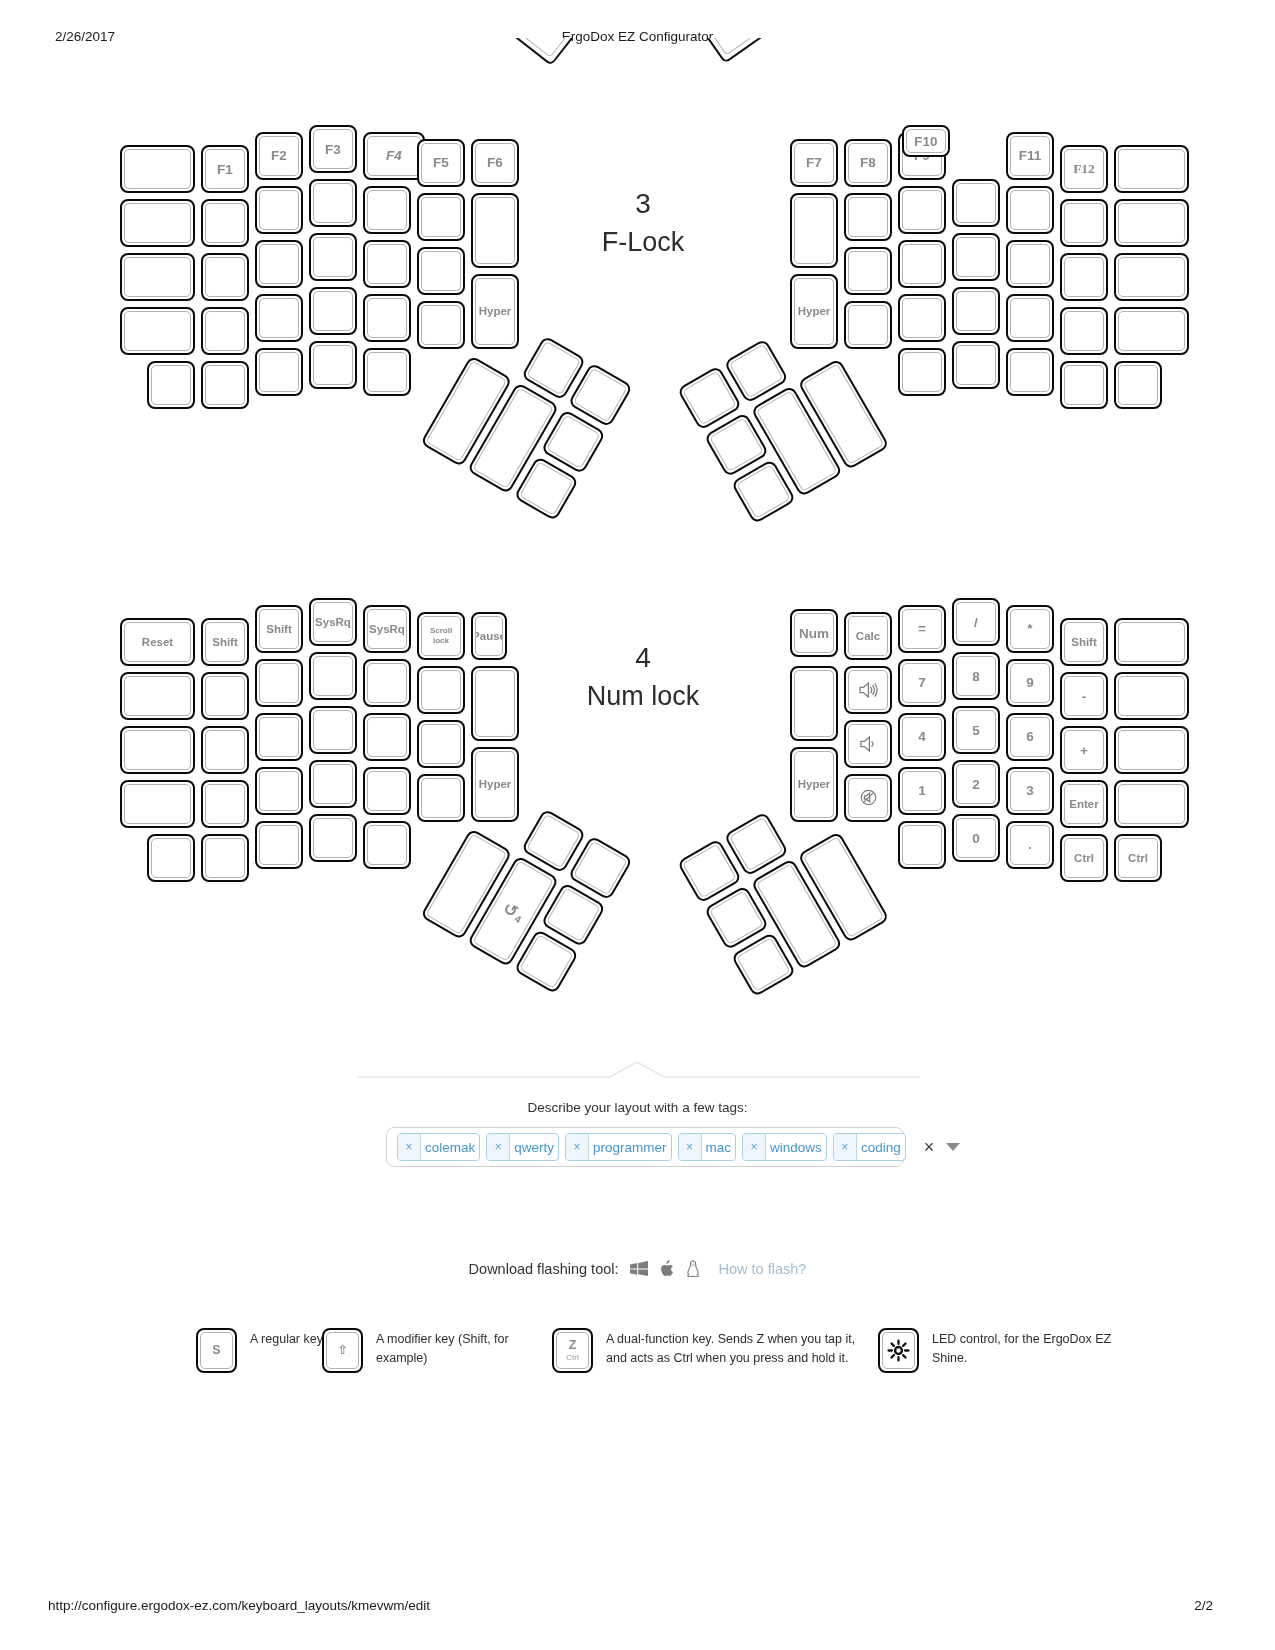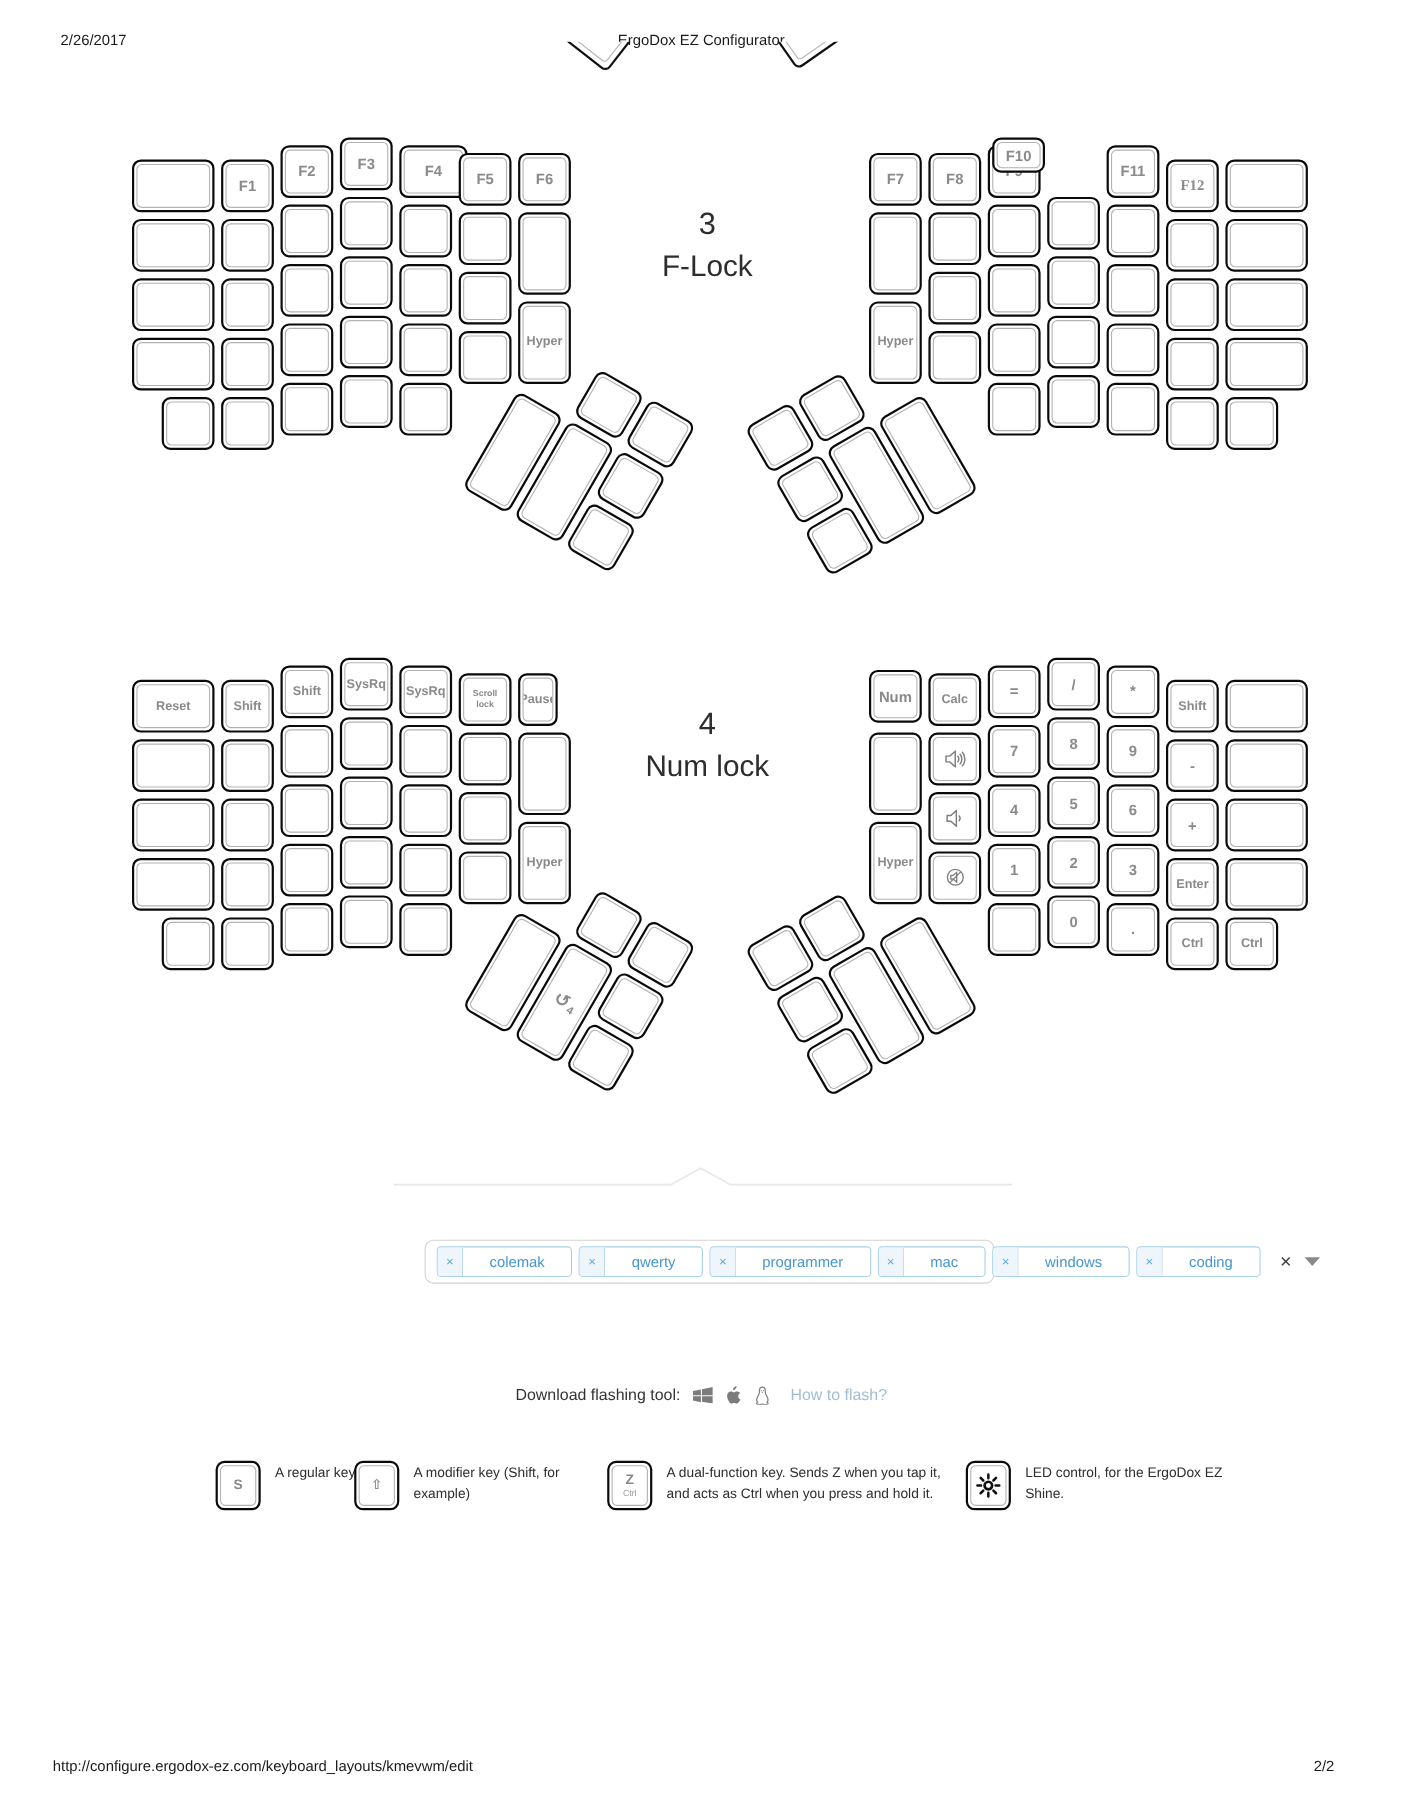--- a/index.html
+++ b/index.html
@@ -33,21 +33,21 @@
   .layer-num{font-size:28px;}
   .layer-name{font-size:27px;margin-top:7px;}
 
   
   #tags-prompt{position:absolute;left:0;top:1100px;width:1275px;text-align:center;font-size:13.5px;color:#333;}
   #tags-box{position:absolute;left:386px;top:1127px;width:518px;height:40px;border:1px solid #d2d2d2;border-radius:8px;
             background:#fff;display:flex;align-items:center;padding:0 10px;box-sizing:border-box;}
   .tag{display:flex;align-items:center;height:26px;border:1px solid #a8d1e8;border-radius:4px;margin-right:6px;background:#fff;}
   .tag-x{width:22px;height:100%;display:flex;align-items:center;justify-content:center;background:#eef6fb;
          border-right:1px solid #bcd9ec;color:#5ea6d6;font-size:12px;border-radius:3px 0 0 3px;cursor:pointer;}
-  .tag-t{padding:0 24px;color:#4596cd;font-size:13.5px;}
+  .tag-t{padding:0 4px;color:#4596cd;font-size:13.5px;}
   #tags-clear{margin-left:12px;color:#3b3b3b;font-size:18px;cursor:pointer;}
   #tags-caret{margin-left:12px;width:0;height:0;border-left:7px solid transparent;border-right:7px solid transparent;
               border-top:8px solid #8a8a8a;cursor:pointer;}
 
   
   #links-row{position:absolute;left:0;top:1216px;width:1275px;text-align:center;font-size:14.5px;}
   #links-row a{color:#31708f;text-decoration:none;}
   .dot-sep{color:#8a8a8a;margin:0 10px;}
   #flash-row{position:absolute;left:0;top:1260px;width:1275px;display:flex;align-items:center;justify-content:center;
              font-size:14.5px;color:#333;}
@@ -91,21 +91,21 @@
       <div class="key" style="left: 255px; top: 131.75px; width: 48px; height: 48px;">
         <div class="key-inner">
           <span class="key-label">F2</span>
         </div>
       </div>
       <div class="key" style="left: 309px; top: 125px; width: 48px; height: 48px;">
         <div class="key-inner">
           <span class="key-label">F3</span>
         </div>
       </div>
-      <div class="key" style="left: 363px; top: 131.75px; width: 62px; height: 48px;">
+      <div class="key" style="left: 363px; top: 131.75px; width: 62px; height: 48px; font-style: italic;">
         <div class="key-inner">
           <span class="key-label">F4</span>
         </div>
       </div>
       <div class="key" style="left: 417px; top: 138.5px; width: 48px; height: 48px;">
         <div class="key-inner">
           <span class="key-label">F5</span>
         </div>
       </div>
       <div class="key" style="left: 471px; top: 138.5px; width: 48px; height: 48px;">
@@ -678,20 +678,21 @@
   </div>
   <div class="layer-title" style="top:642px;">
     <div class="layer-num">4</div>
     <div class="layer-name">Num lock</div>
   </div>
 
   <svg width="562" height="20" style="position:absolute;left:358px;top:1060px;">
     <path d="M0 17 H252 L279 2 L306 17 H562" stroke="#e8e8e8" stroke-width="1.6" fill="none"></path>
   </svg>
 
+  <div id="tags-prompt">Describe your layout with a few tags:</div>
   <div id="tags-box">
     <div id="tags-list" style="display:flex;align-items:center;">
         <span class="tag">
           <span class="tag-x">×</span>
           <span class="tag-t">colemak</span>
         </span>
         <span class="tag">
           <span class="tag-x">×</span>
           <span class="tag-t">qwerty</span>
         </span>

